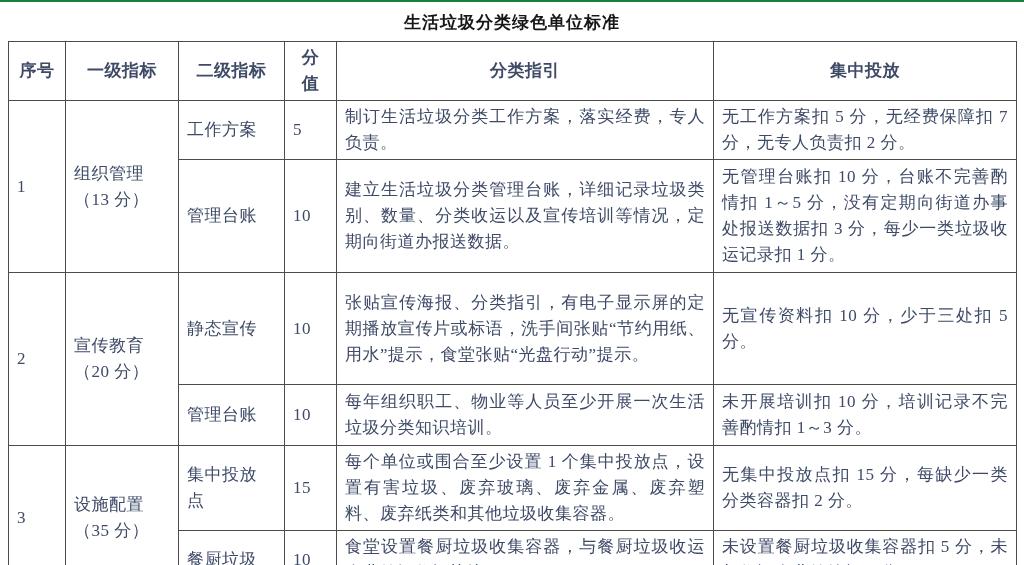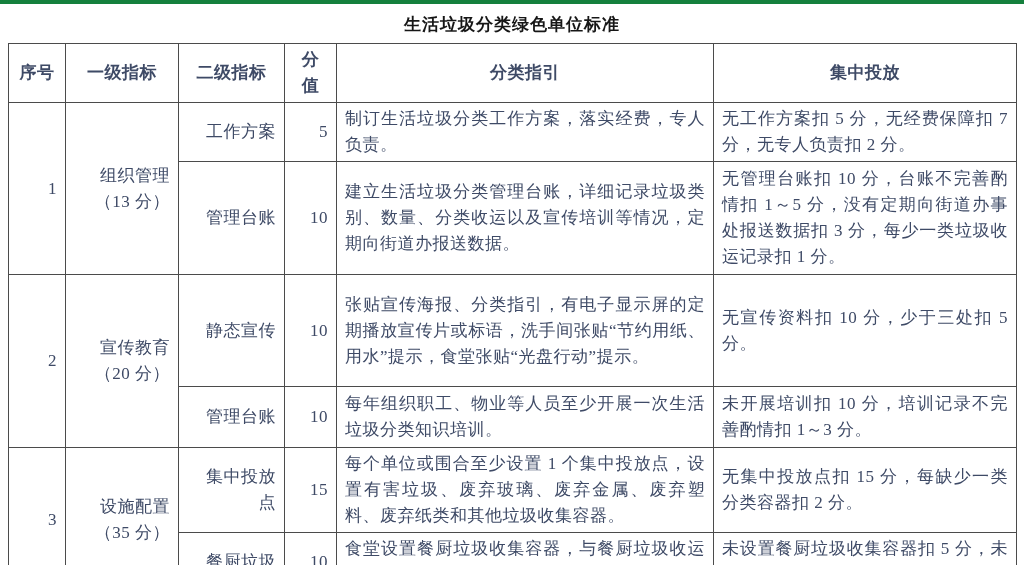--- a/index.html
+++ b/index.html
@@ -9,21 +9,21 @@
     height: 565px;
     background: #ffffff;
     font-family: "Liberation Serif", "DejaVu Serif", serif;
     overflow: hidden;
   }
   .page {
     position: relative;
     width: 1024px;
     height: 415px;
     background: #ffffff;
-    border-top: 4px solid #15803d;
+    border-top: 2px solid #15803d;
   }
   .doc-title {
     margin: 0;
     padding: 9px 0 7px 0;
     text-align: center;
     font-size: 17px;
     font-weight: bold;
     color: #161616;
     letter-spacing: 1px;
   }
@@ -41,21 +41,21 @@
     vertical-align: middle;
     padding: 3px 8px;
     letter-spacing: 0.5px;
   }
   .std-table th {
     font-weight: bold;
     text-align: center;
     padding: 3px 2px;
   }
   .cell-center {
-    text-align: right;
+    text-align: left;
     white-space: pre-line;
     font-family: Liberation Serif, serif;
   }
   .cell-text {
     text-align: justify;
   }
   .th-wrap { white-space: pre-line; }
 </style>
 </head>
 <body>

